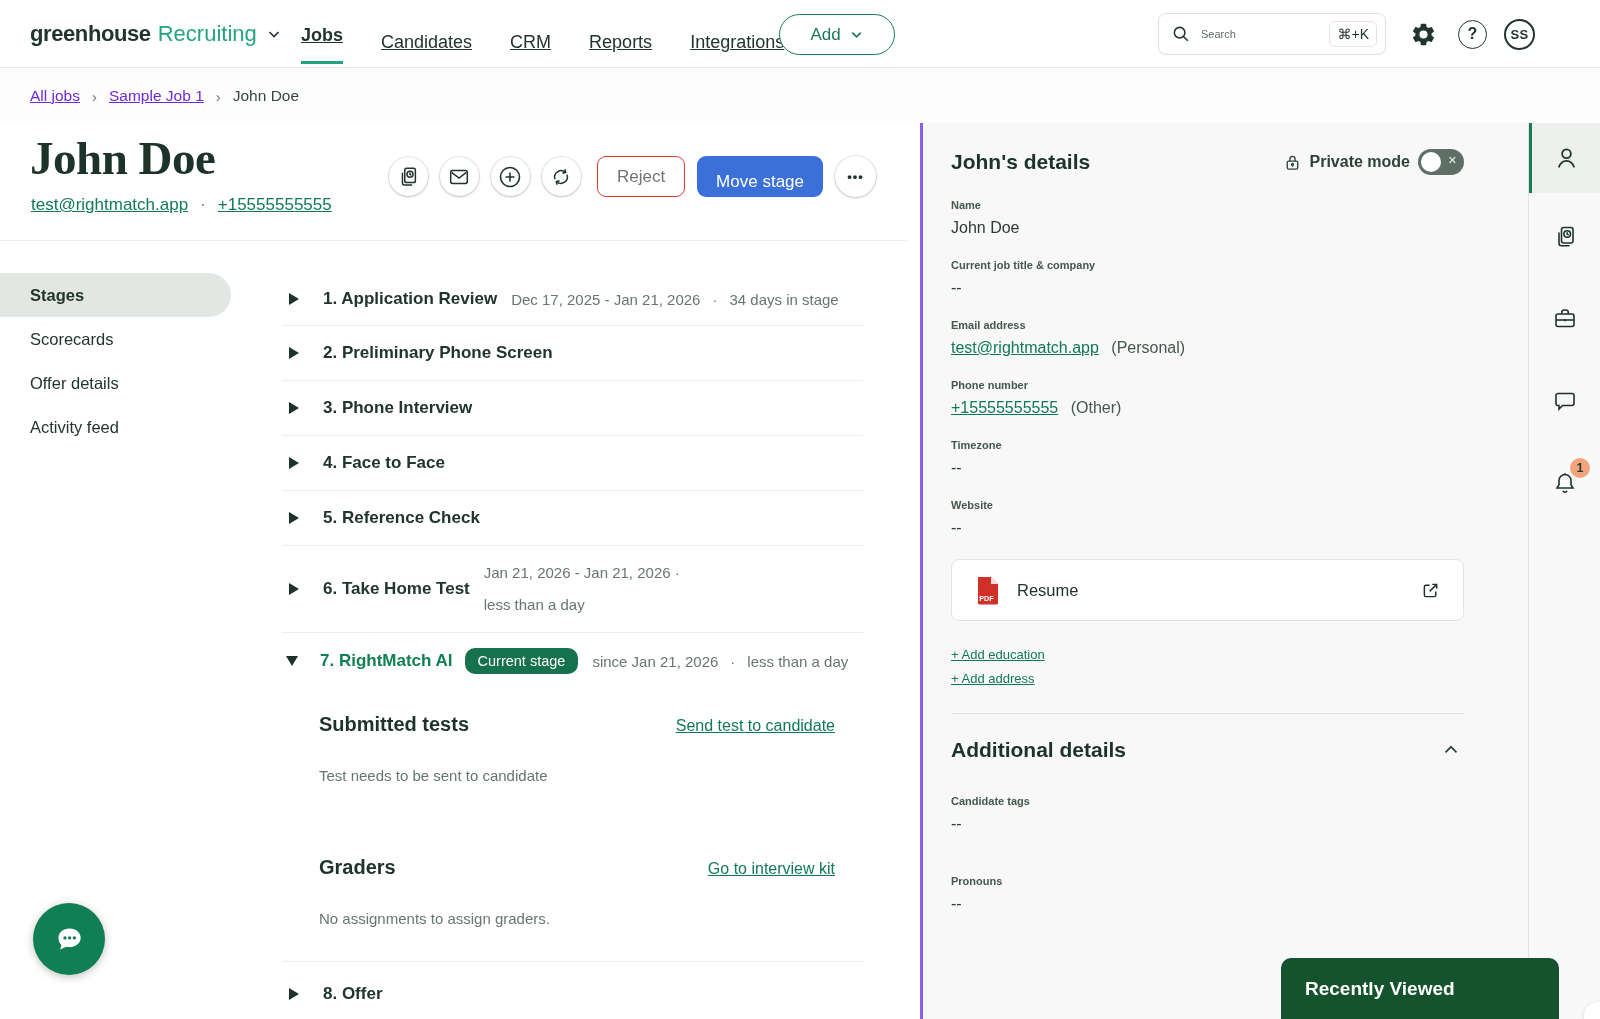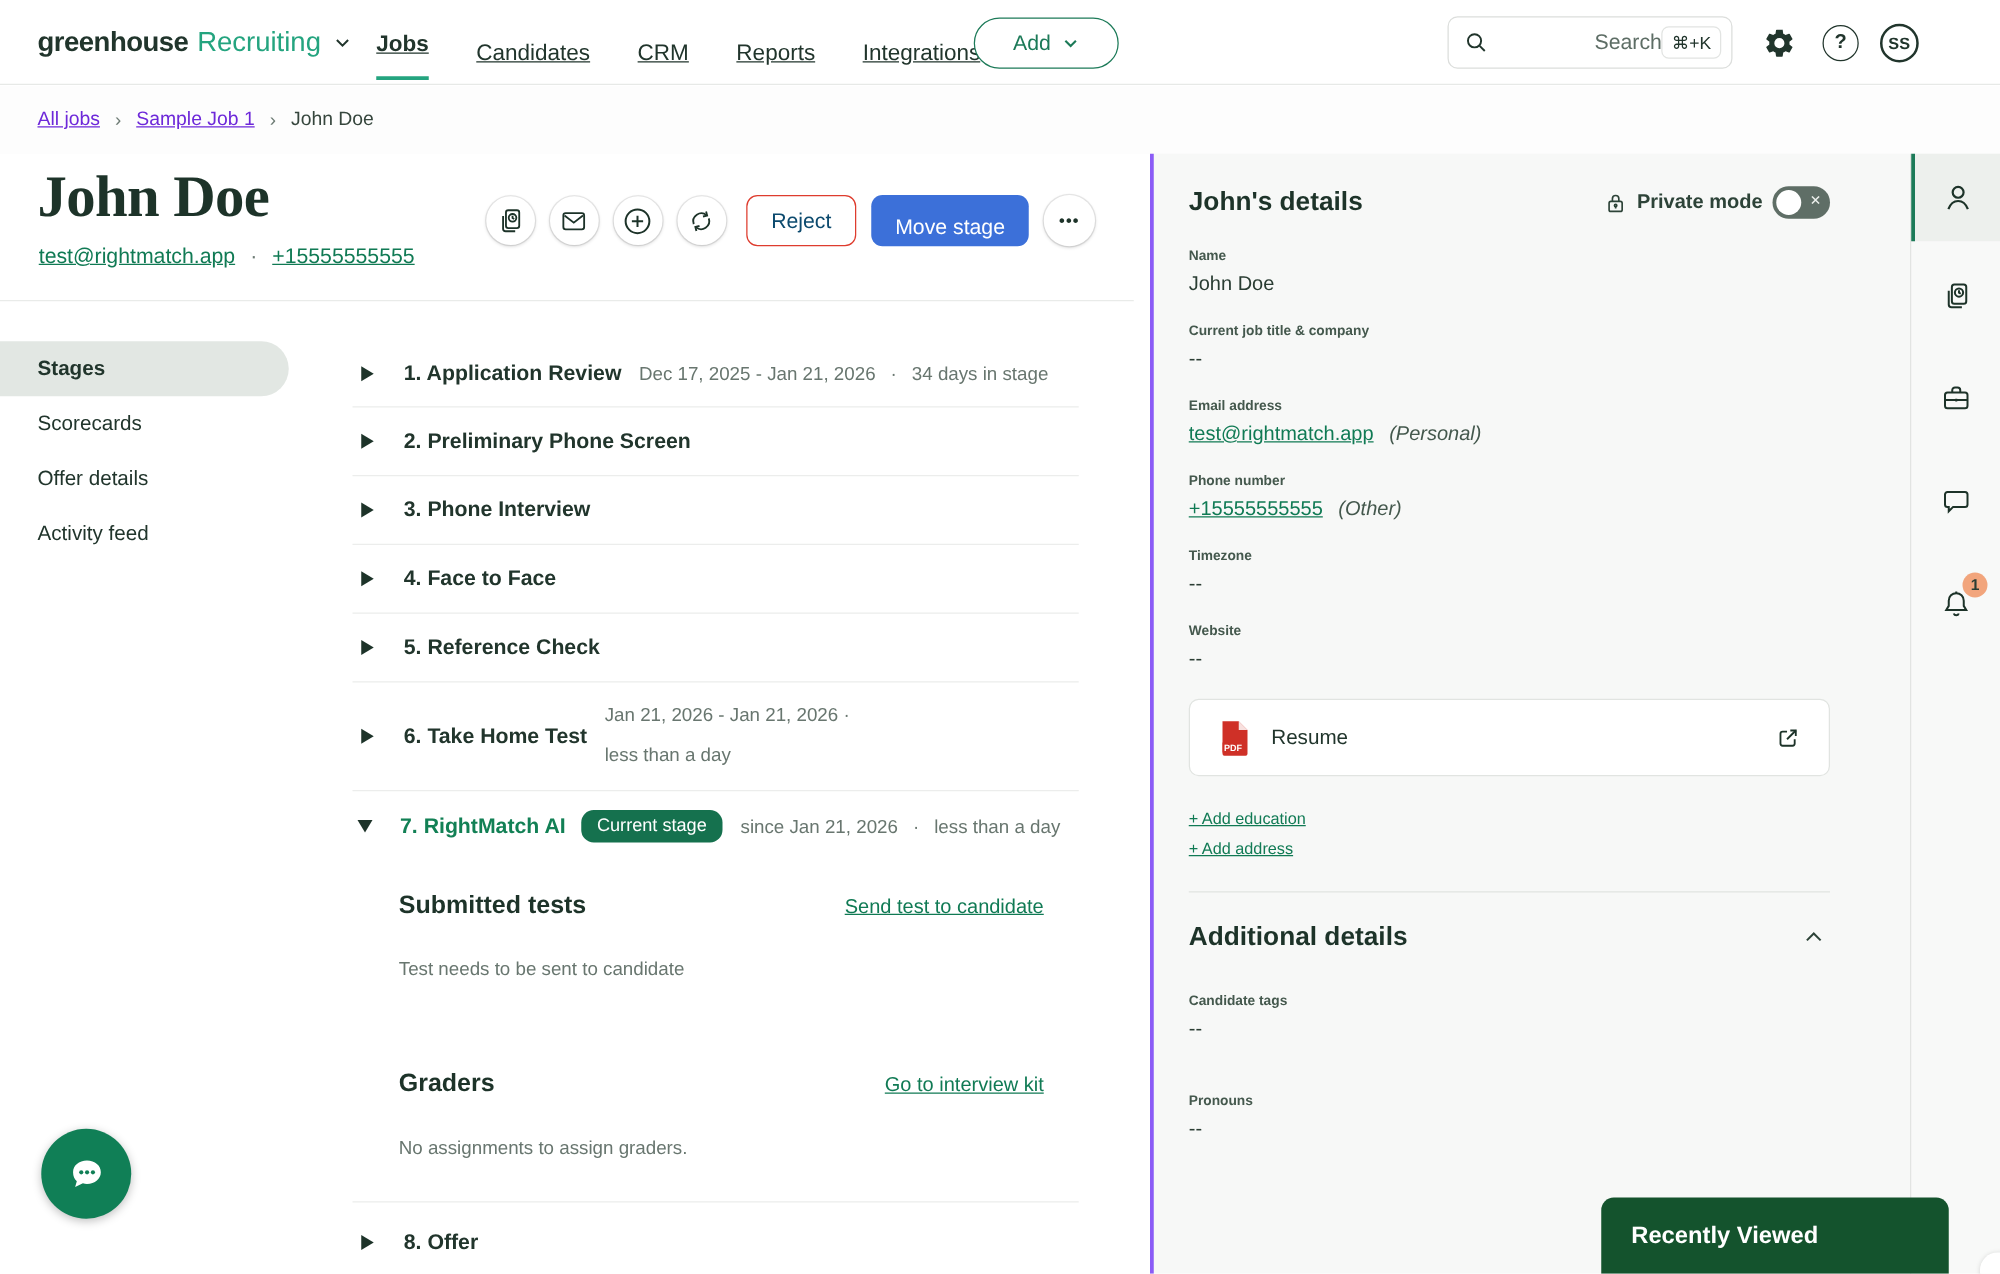--- a/index.html
+++ b/index.html
@@ -32,22 +32,22 @@
     border:1.5px solid #1c7a58; border-radius:21px; background:#fff;
     color:#1c7a58; font-size:17px; font-weight:500; font-family:inherit;
     display:flex; align-items:center; justify-content:center; gap:8px; cursor:pointer;
   }
   .search {
     position:absolute; left:1158px; top:13px; width:228px; height:42px;
     border:1px solid #dcdedc; border-radius:8px; background:#fff;
     display:flex; align-items:center; padding:0 8px 0 12px;
   }
   .search input {
-    border:none; outline:none; flex:1; min-width:0; font-size:17px; margin-left:10px;
-    font-family:inherit; color:#21352c; background:transparent;text-align:right;
+    border:none; outline:none; flex:1; min-width:0; font-size:11px; margin-left:10px;
+    font-family:inherit; color:#21352c; background:transparent;
   }
   .search input::placeholder { color:#5d6d65; }
   .kbd {
     border:1px solid #e2e4e2; border-radius:6px; padding:4px 7px;
     font-size:14px; color:#21352c; background:#fff; white-space:nowrap;
   }
   .nav-icon-btn { position:absolute; top:0; height:68px; display:flex; align-items:center; background:none; border:none; cursor:pointer; }
   .gear-pos { left:1410px; }
   .help-pos { left:1458px; }
   .help-circle {
@@ -80,21 +80,21 @@
   .contact a { color:#107a54; text-decoration:underline; }
   .contact .dot { color:#6d7b74; }
   .actions { position:absolute; top:33px; right:44px; display:flex; align-items:center; gap:12px; }
   .icon-btn {
     width:39px; height:39px; border-radius:50%; border:none; background:#fff; cursor:pointer;
     box-shadow:0 0 0 1px rgba(0,0,0,0.08), 0 1px 3px rgba(0,0,0,0.18);
     display:flex; align-items:center; justify-content:center; color:#1d3329;
   }
   .reject-btn {
     height:41px; padding:0 19px; background:#fff; border:1.5px solid #de3c2e; border-radius:9px;
-    color:#0c4a6e; font-size:17px; font-family:inherit; cursor:pointer; margin-left:4px;
+    color:#737373; font-size:17px; font-family:inherit; cursor:pointer; margin-left:4px;
   }
   .move-btn {
     height:41px; padding:16px 19px; background:#3c70d9; border:none; border-radius:9px;
     color:#fff; font-size:17px; font-family:inherit; cursor:pointer;
   }
   .more-btn {
     width:41px; height:41px; border-radius:50%; border:none; background:#fff; cursor:pointer;
     box-shadow:0 0 0 1px rgba(0,0,0,0.08), 0 1px 3px rgba(0,0,0,0.18);
     color:#1d3329; font-size:13px; letter-spacing:1px; font-weight:700;
   }
@@ -148,21 +148,21 @@
   .private-label { font-size:16px; font-weight:600; color:#2d4338; }
   .toggle {
     width:46px; height:26px; border-radius:13px; background:#5f6e66; position:relative; cursor:pointer; flex:none;
   }
   .toggle .knob { position:absolute; left:3px; top:3px; width:20px; height:20px; background:#fff; border-radius:50%; }
   .toggle .x { position:absolute; right:7px; top:5px; font-size:11px; color:#eef1ee; }
   .field { margin-bottom:22px; }
   .field-label { display:block; font-size:11px; font-weight:700; color:#44584d; margin-bottom:8px; }
   .field-value { font-size:16px; color:#2a3d33; }
   .field-value a { color:#107a54; text-decoration:underline; }
-  .field-note { color:#44584d; margin-left:8px;font-style:italic; }
+  .field-note { color:#44584d; margin-left:8px; }
   .resume-card {
     margin:6px 0 26px; height:62px; background:#fff; border:1px solid #e1e4e1; border-radius:8px;
     display:flex; align-items:center; padding:0 18px 0 22px; cursor:pointer;
   }
   .resume-label { font-size:16.5px; color:#21352c; margin-left:16px; flex:1; }
   .ext-btn { background:none; border:none; cursor:pointer; color:#1d3329; padding:4px; }
   .add-link { display:block; font-size:13px; color:#107a54; text-decoration:underline; margin-bottom:9px; cursor:pointer; }
   .details-divider { height:1px; background:#e1e4e1; margin:27px 0 0; }
   .additional-head { display:flex; justify-content:space-between; align-items:center; margin-top:23px; }
   .additional-head h2 { font-size:21px; font-weight:700; color:#1d3329; }

